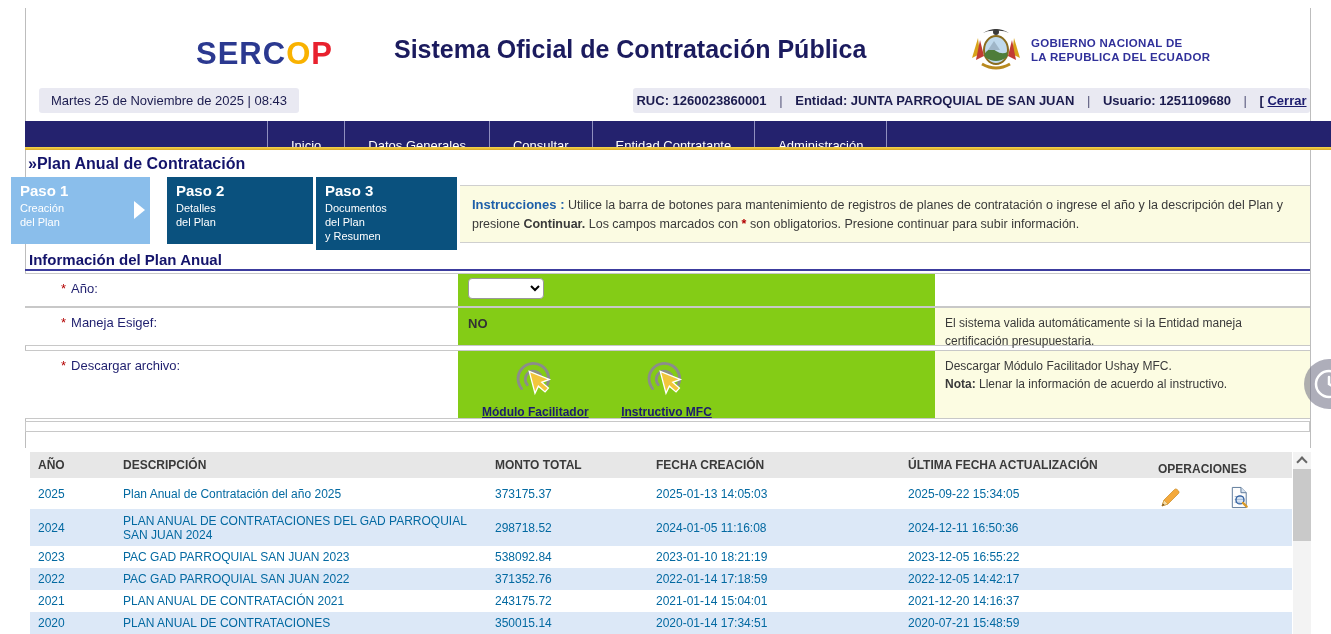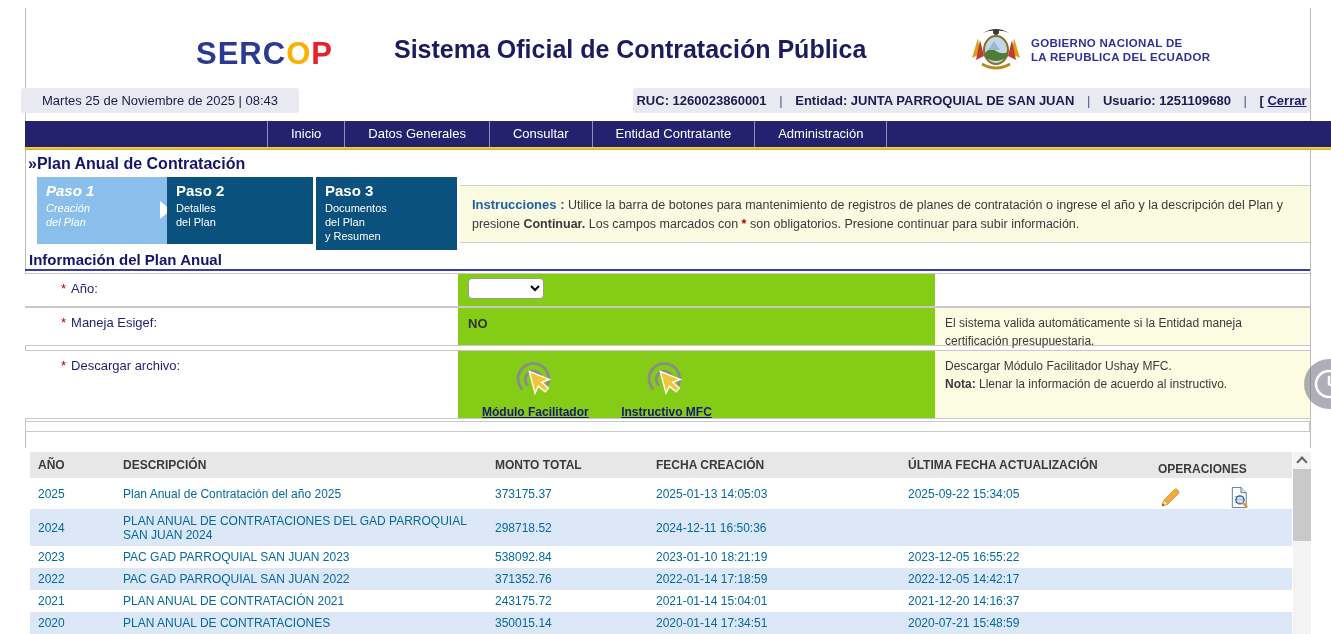--- a/index.html
+++ b/index.html
@@ -17,41 +17,41 @@
   .logo .p2{color:#F9B200;}
   .logo .p3{color:#E8212E;}
   .app-title{position:absolute;left:394px;top:35px;font-size:25px;font-weight:bold;color:#1B1B5E;}
   .gov{position:absolute;left:970px;top:24px;display:flex;align-items:center;gap:9px;}
   .gov-text{font-family:Liberation Sans, sans-serif;font-size:11.5px;font-weight:bold;
             color:#30309A;line-height:14px;letter-spacing:.3px;}
 
   
   .chip{position:absolute;top:88px;height:25px;background:#E9E9F2;border-radius:3px;
         font-size:13px;color:#1B1B4E;line-height:25px;box-sizing:border-box;}
-  .chip-date{left:21px;padding:0 21px;}
+  .chip-date{left:39px;padding:0 12px;}
   .chip-session{left:633px;width:677px;text-align:center;font-weight:bold;}
   .chip-session .val{font-weight:bold;}
   .chip-session .pipe{margin:0 9px;color:#55557a;font-weight:normal;}
   .logout{color:#1B1B6E;text-decoration:underline;cursor:pointer;}
 
   
   .navbar{position:absolute;left:25px;top:121px;width:1306px;height:26px;background:#24226E;
           display:flex;box-sizing:border-box;padding-left:242px;}
-  .nav-item{padding:0 23px;line-height:26px;color:#ffffff;font-size:13px;
+  .nav-item{padding:12px 23px;line-height:26px;color:#ffffff;font-size:13px;
             border-left:1px solid #8F8FBF;cursor:pointer;white-space:nowrap;}
   .nav-cap{border-left:1px solid #8F8FBF;width:0;}
   .goldline{position:absolute;left:25px;top:147px;width:1306px;height:3px;
             background:linear-gradient(#F6D74A,#D9A92A);}
 
   
   .breadcrumb{position:absolute;left:28px;top:155px;font-size:16px;font-weight:bold;color:#14146B;}
   .step{position:absolute;top:177px;color:#fff;padding:5px 9px;box-sizing:border-box;cursor:pointer;}
   .step .t{font-size:15px;font-weight:bold;margin-bottom:2px;}
   .step .l{font-size:11px;line-height:14px;}
-  .step1{left:37px;width:139px;height:67px;background:#8ABEEB;font-style:italic;}
+  .step1{left:11px;width:139px;height:67px;background:#8ABEEB;}
   .step2{left:167px;width:146px;height:67px;background:#0A517E;}
   .step3{left:316px;width:141px;height:73px;background:#0A517E;}
   .step-arrow{position:absolute;right:5px;top:24px;width:0;height:0;
               border-top:9px solid transparent;border-bottom:9px solid transparent;
               border-left:11px solid #ffffff;}
 
   
   .instructions{position:absolute;left:460px;top:185px;width:850px;height:58px;box-sizing:border-box;
                 background:#FBFBE2;border-top:1px solid #CFCFCF;border-bottom:1px solid #CFCFCF;
                 padding:9px 12px;font-size:12.5px;color:#3A3A3A;line-height:1.5;}
@@ -284,20 +284,21 @@
             <line x1="15.6" y1="17.6" x2="19.5" y2="21.5" stroke="#D99A2B" stroke-width="2.4" stroke-linecap="round"></line>
           </svg>
         </span>
       </div>
     </div>
 
     <div class="trow r-2024">
       <div class="c-year">2024</div>
       <div class="c-desc">PLAN ANUAL DE CONTRATACIONES DEL GAD PARROQUIAL SAN JUAN 2024</div>
       <div class="c-monto">298718.52</div>
+      <div class="c-fecha">2024-01-05 11:16:08</div>
       <div class="c-ult">2024-12-11 16:50:36</div>
       <div class="c-ops"></div>
     </div>
 
     <div class="trow r-sm">
       <div class="c-year">2023</div>
       <div class="c-desc">PAC GAD PARROQUIAL SAN JUAN 2023</div>
       <div class="c-monto">538092.84</div>
       <div class="c-fecha">2023-01-10 18:21:19</div>
       <div class="c-ult">2023-12-05 16:55:22</div>

